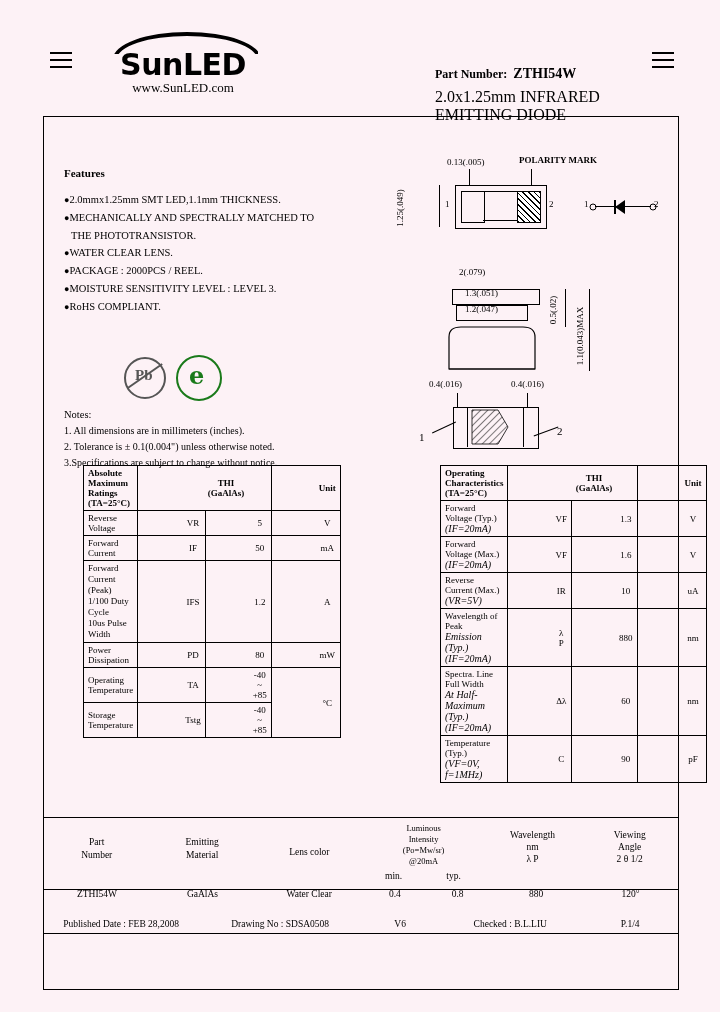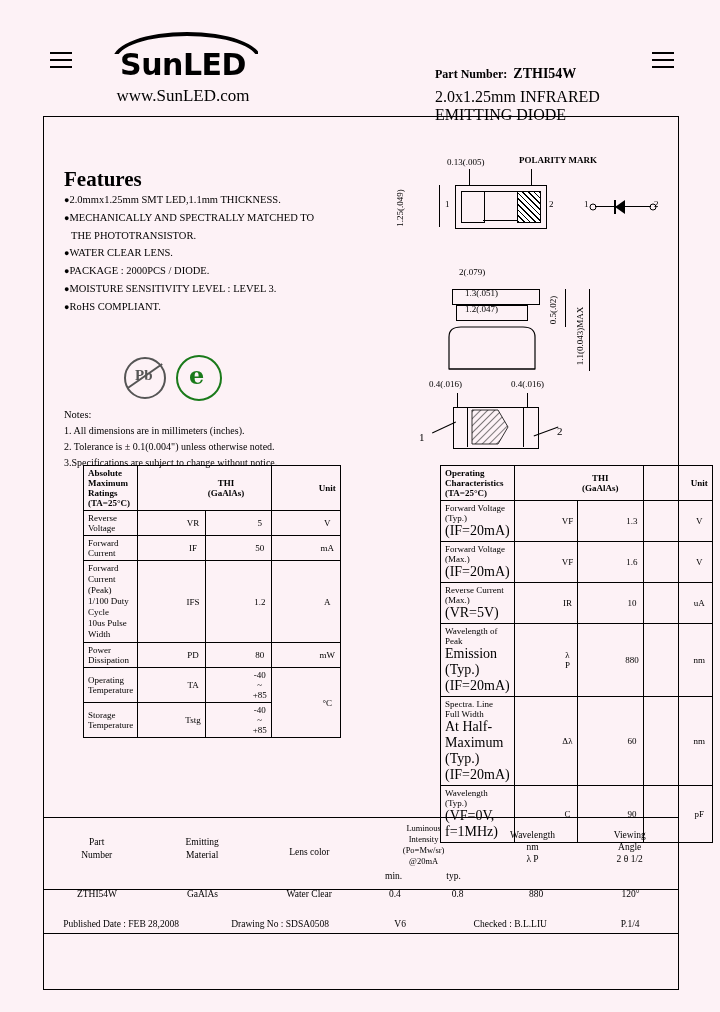--- a/index.html
+++ b/index.html
@@ -21,32 +21,32 @@
   .hamburger-right span{display:block;height:2px;background:#000;margin-bottom:5px;}
 
   .logo-wrap{position:absolute;left:48px;top:4px;width:190px;text-align:center;}
   .logo-arc{width:150px;height:26px;margin:0 auto;position:relative;overflow:hidden;}
   .logo-arc:after{
     content:"";position:absolute;left:5px;top:4px;width:140px;height:46px;
     border:4px solid #000;border-radius:50%;
     clip-path:polygon(0 0,100% 0,100% 45%,0 45%);
   }
   .logo-text{font-family:"DejaVu Sans", sans-serif;font-weight:bold;font-size:30px;letter-spacing:-0.5px;line-height:30px;margin-top:-4px;}
-  .logo-url{font-size:17px;margin-top:6px;font-family:"Liberation Serif",serif;}
+  .logo-url{font-size:13px;margin-top:0;font-family:"Liberation Serif",serif;}
 
   .part-line{position:absolute;left:395px;top:42px;font-size:12px;}
   .part-label{font-weight:bold;}
   .part-value{font-weight:bold;font-size:14px;margin-left:6px;}
   .subtitle{position:absolute;left:395px;top:64px;font-size:16px;}
 
   
   .frame{position:absolute;left:43px;top:116px;width:634px;height:872px;border:1px solid #000;}
 
   
-  .features-title{position:absolute;left:20px;top:50px;font-weight:bold;font-size:21px;}
+  .features-title{position:absolute;left:20px;top:50px;font-weight:bold;font-size:11px;}
   .features-list{position:absolute;left:20px;top:74px;width:290px;font-size:10.5px;line-height:17px;}
   .features-list div{white-space:nowrap;}
   .bullet{font-size:9px;}
 
   .notes{position:absolute;left:20px;top:290px;width:320px;font-size:10px;line-height:16px;}
   .notes .nt{font-size:10.5px;}
 
   
   .badges{position:absolute;left:80px;top:240px;width:140px;height:44px;}
   .badge-pb{position:absolute;left:0;top:0;width:38px;height:38px;border:2px solid #555;border-radius:50%;}
@@ -57,21 +57,21 @@
 
   
   table{border-collapse:collapse;font-size:9px;}
   td,th{border:1px solid #000;padding:2px 4px;vertical-align:middle;}
   .tbl-abs{position:absolute;left:39px;top:348px;width:245px;}
   .tbl-abs td{height:16px;}
   .tbl-op{position:absolute;left:396px;top:348px;width:232px;}
   .tbl-op td{height:16px;}
   .c{text-align:center;padding-left:47px;}
   .hd{font-weight:bold;font-size:9px;}
-  .small{font-size:14px;}
+  .small{font-size:10px;font-style:italic;}
 
   
   .bottom-table{position:absolute;left:0;top:700px;width:634px;}
   .bottom-table table{width:634px;border:none;}
   .bottom-table td{border:none;text-align:center;font-size:9.5px;}
   .hrule{position:absolute;left:0;width:634px;height:1px;background:#000;}
 
   
   .draw{position:absolute;}
   .lbl{position:absolute;font-size:9px;font-family:"Liberation Serif",serif;white-space:nowrap;}
@@ -108,21 +108,21 @@
   </div>
 
   <div class="frame">
 
     <div class="features-title">Features</div>
     <div class="features-list">
       <div><span class="bullet">●</span><span>2.0mmx1.25mm SMT LED,1.1mm THICKNESS.</span></div>
       <div><span class="bullet">●</span><span>MECHANICALLY AND SPECTRALLY MATCHED TO</span></div>
       <div style="padding-left:7px;"><span>THE PHOTOTRANSISTOR.</span></div>
       <div><span class="bullet">●</span><span>WATER CLEAR LENS.</span></div>
-      <div><span class="bullet">●</span><span>PACKAGE : 2000PCS / DIODE.</span></div>
+      <div><span class="bullet">●</span><span>PACKAGE : 2000PCS / REEL.</span></div>
       <div><span class="bullet">●</span><span>MOISTURE SENSITIVITY LEVEL : LEVEL 3.</span></div>
       <div><span class="bullet">●</span><span>RoHS COMPLIANT.</span></div>
     </div>
 
     <div class="badges">
       <div class="badge-pb">
         <div class="txt">Pb</div>
         <div class="slash"></div>
       </div>
       <div class="badge-e">
@@ -322,21 +322,21 @@
           <span>Spectra. Line Full Width</span><br>
           <span class="small" style="white-space:pre-line;">At Half-Maximum (Typ.)
 (IF=20mA)</span>
         </td>
         <td class="c">Δλ</td>
         <td class="c">60</td>
         <td class="c">nm</td>
       </tr>
       <tr>
         <td>
-          <span>Wavelength (Typ.)</span><br>
+          <span>Temperature (Typ.)</span><br>
           <span class="small">(VF=0V, f=1MHz)</span>
         </td>
         <td class="c">C</td>
         <td class="c">90</td>
         <td class="c">pF</td>
       </tr>
     </tbody>
       </table>
 
     <div class="bottom-table">

